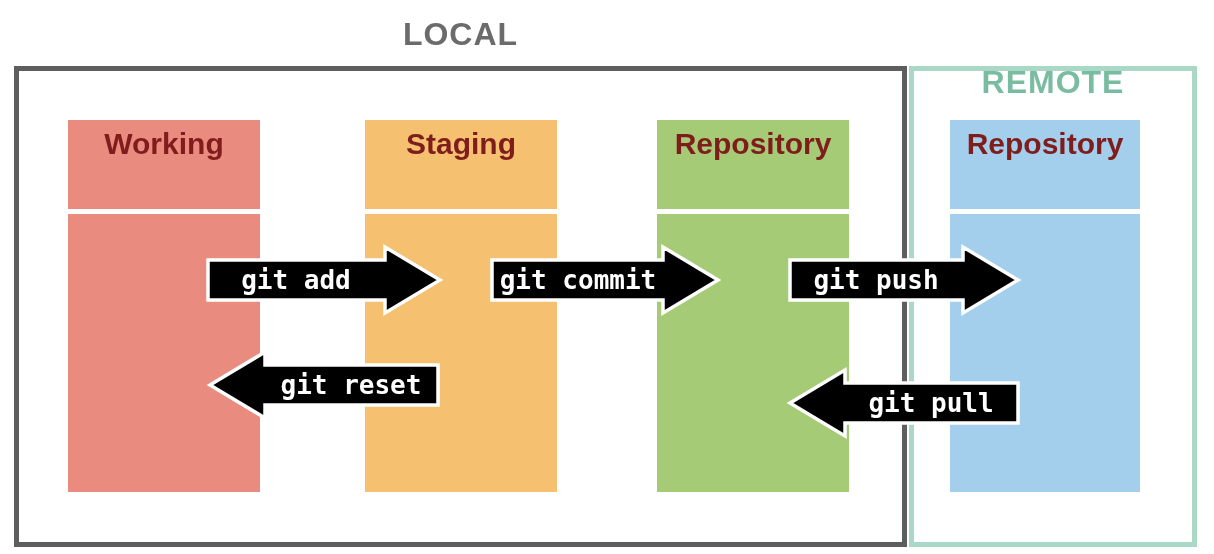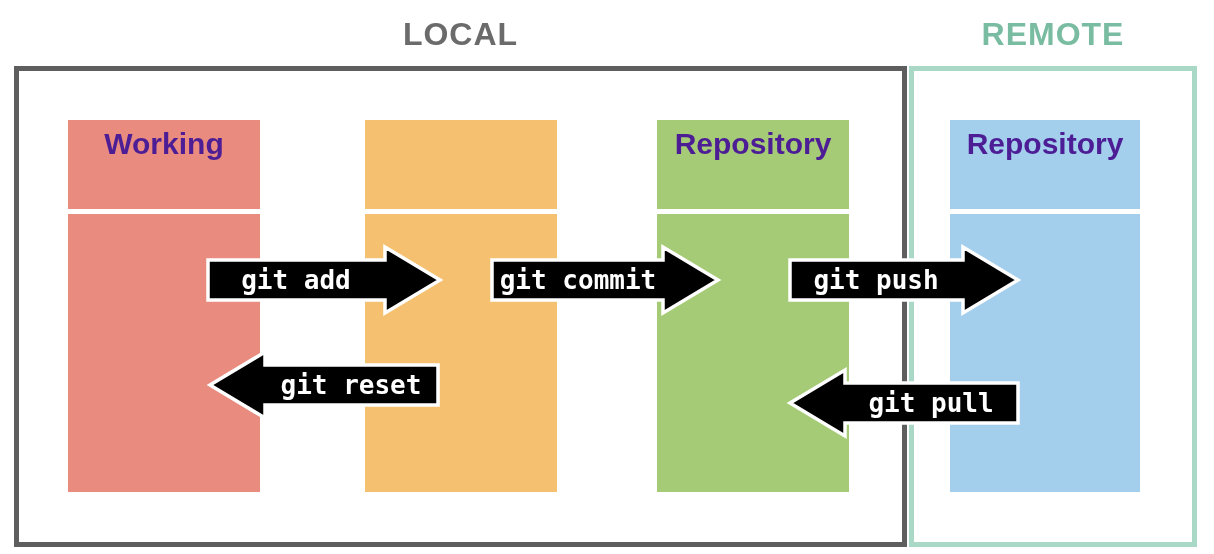--- a/index.html
+++ b/index.html
@@ -12,21 +12,21 @@
   }
   .zone-label{
     position:absolute;
     top:16px;
     font-size:32px;
     font-weight:bold;
     letter-spacing:1px;
     text-align:center;
   }
   .zone-label.local{left:14px;width:893px;color:var(--local_label);}
-  .zone-label.remote{left:909px;width:288px;color:var(--remote_label);}
+  .zone-label.remote{left:909px;width:288px;color:var(--remote_label);margin-top:48px;}
   .frame{
     position:absolute;
     top:66px;height:481px;
     box-sizing:border-box;
     background:#ffffff;
   }
   .frame.local-frame{left:14px;width:893px;border:5px solid var(--local_border);}
   .frame.remote-frame{left:909px;width:288px;border:5px solid var(--remote_border);}
   .column{
     position:absolute;
@@ -41,21 +41,21 @@
     height:85px;
     border-bottom:5px solid #ffffff;
     text-align:center;
     padding-top:4px;
     box-sizing:content-box;
   }
   .col-title-line{
     font-size:30px;
     font-weight:bold;
     line-height:40px;
-    color:#4c1d95;
+    color:#7f1d1d;
   }
   .col-body{flex:1;}
   svg.arrow{position:absolute;overflow:visible;}
   svg.arrow polygon{
     fill:var(--arrow_fill);
     stroke:var(--arrow_outline);
     stroke-width:3.5;
     stroke-linejoin:miter;
   }
   svg.arrow text{
@@ -79,20 +79,21 @@
 
   <div class="column col-wd">
     <div class="col-head" style="background: rgb(233, 140, 127);">
       <div class="col-title-line">Working</div>
     </div>
     <div class="col-body" style="background: rgb(233, 140, 127);"></div>
   </div>
 
   <div class="column col-sa">
     <div class="col-head" style="background: rgb(245, 193, 113);">
+      <div class="col-title-line">Staging</div>
     </div>
     <div class="col-body" style="background: rgb(245, 193, 113);"></div>
   </div>
 
   <div class="column col-repo">
     <div class="col-head" style="background: rgb(166, 203, 118);">
       <div class="col-title-line">Repository</div>
       <div class="col-title-line"></div>
     </div>
     <div class="col-body" style="background: rgb(166, 203, 118);"></div>

